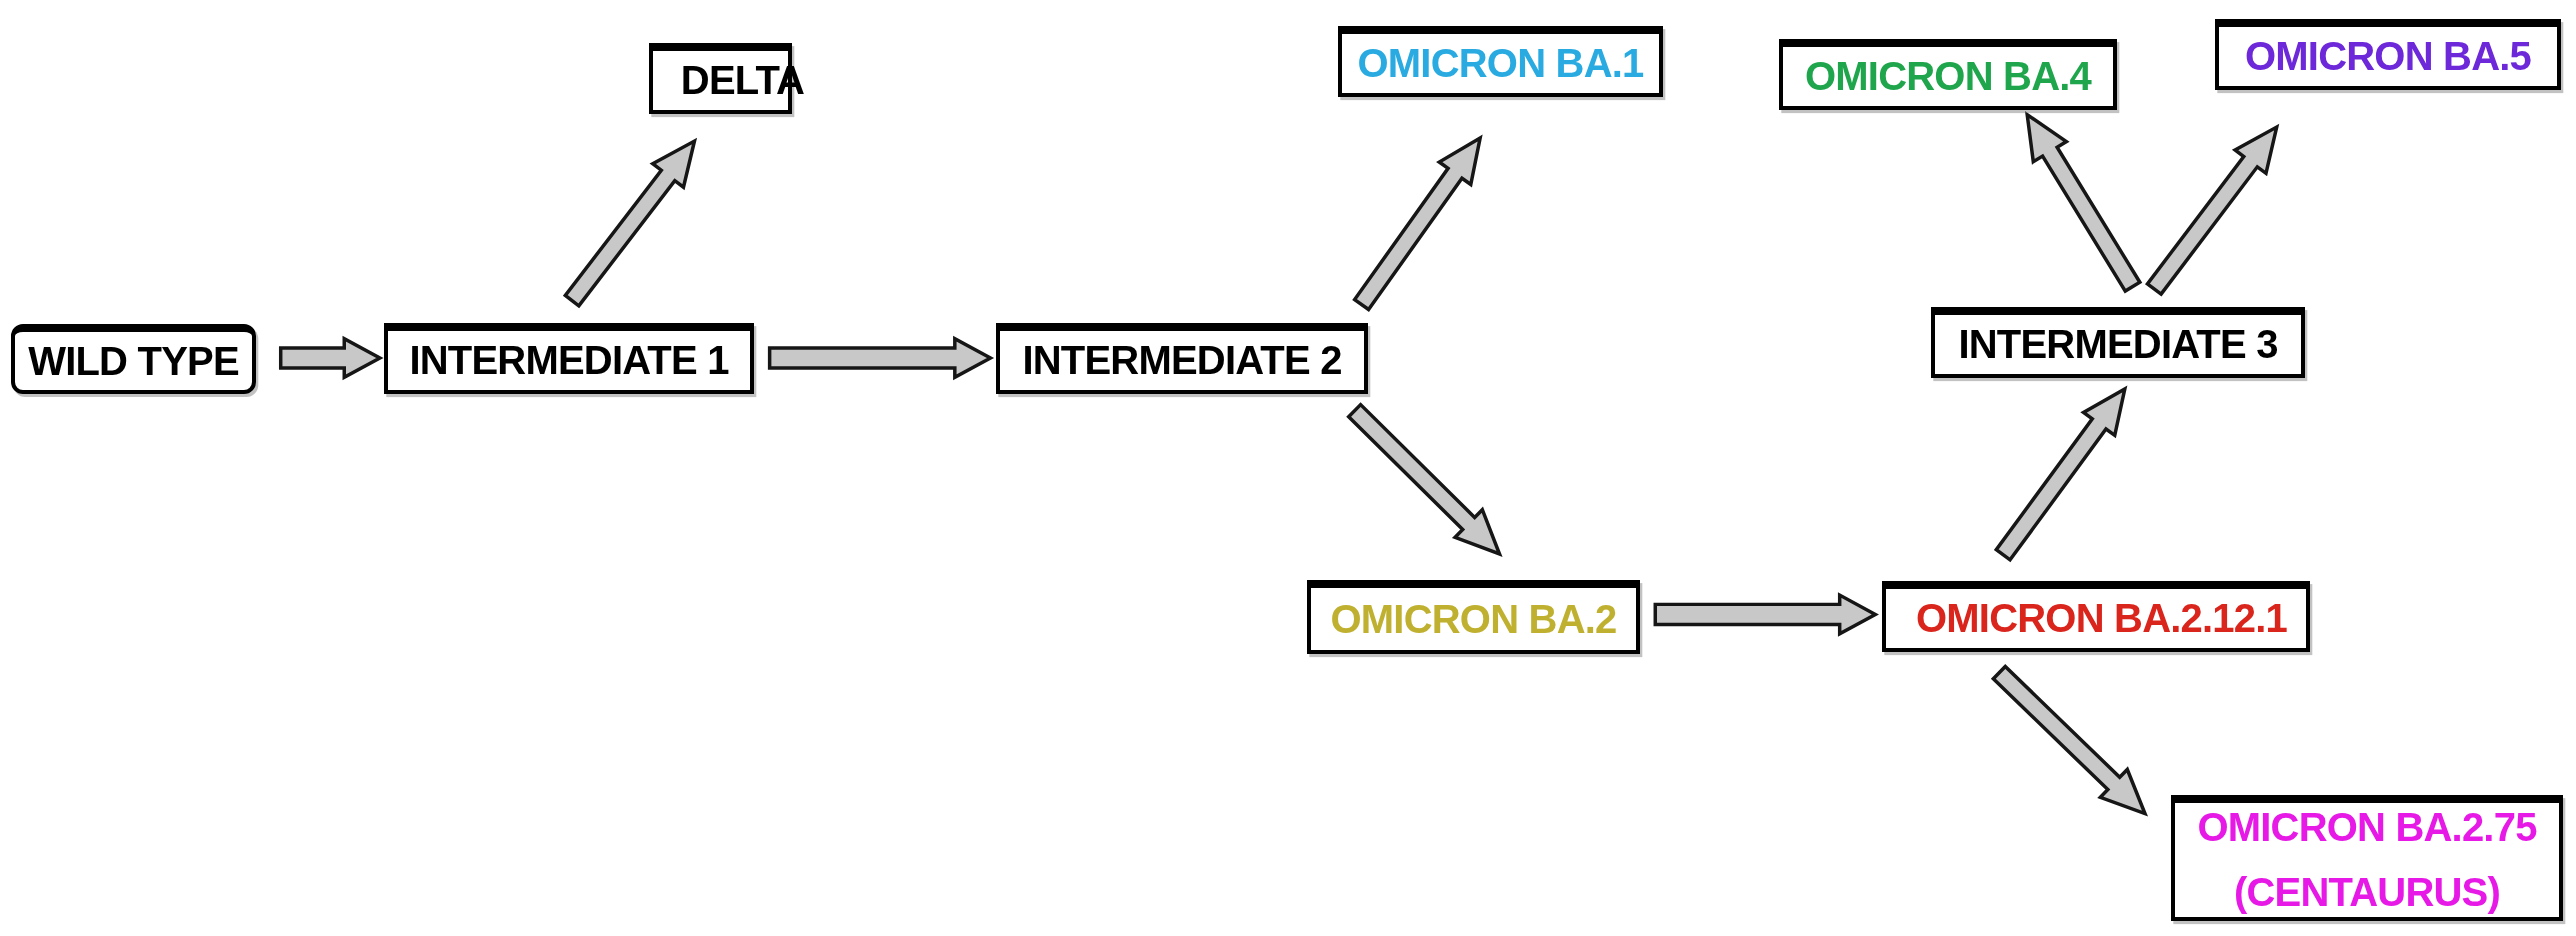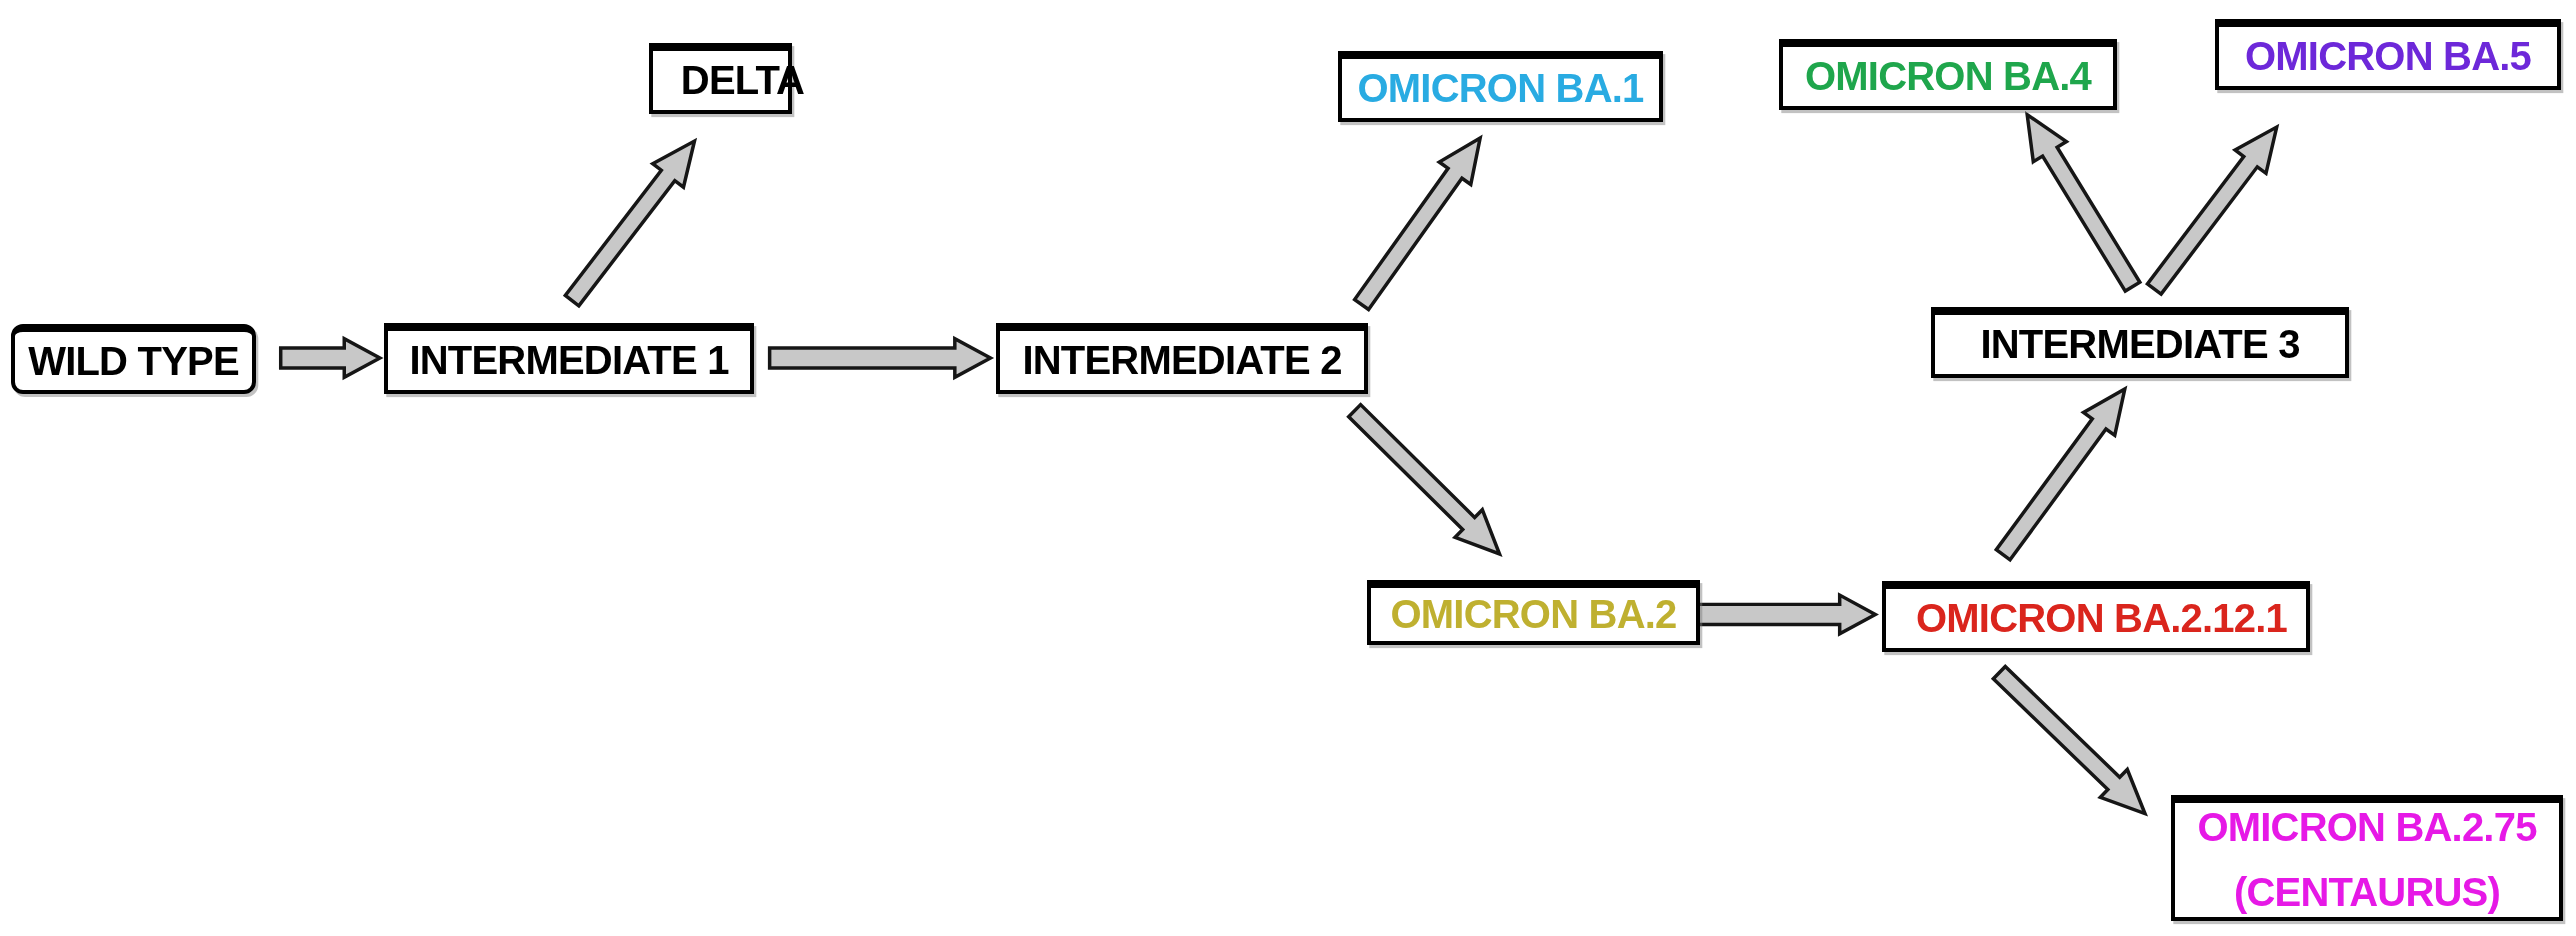--- a/index.html
+++ b/index.html
@@ -59,27 +59,27 @@
   </svg>
 
   <div class="node" style="left: 11px; top: 324px; width: 245px; height: 70px; color: rgb(0, 0, 0); border-radius: 12px;">WILD TYPE</div>
 
   <div class="node" style="left: 384px; top: 323px; width: 370px; height: 71px; color: rgb(0, 0, 0);">INTERMEDIATE 1</div>
 
   <div class="node" style="left: 649px; top: 43px; width: 143px; height: 71px; color: rgb(0, 0, 0); padding-left: 44px;">DELTA</div>
 
   <div class="node" style="left: 996px; top: 323px; width: 372px; height: 71px; color: rgb(0, 0, 0);">INTERMEDIATE 2</div>
 
-  <div class="node" style="left: 1338px; top: 51px; width: 325px; height: 71px; color: rgb(41, 171, 226);">OMICRON BA.1</div>
+  <div class="node" style="left: 1338px; top: 26px; width: 325px; height: 71px; color: rgb(41, 171, 226);">OMICRON BA.1</div>
 
-  <div class="node" style="left: 1367px; top: 580px; width: 333px; height: 65px; color: rgb(191, 176, 48);">OMICRON BA.2</div>
+  <div class="node" style="left: 1307px; top: 580px; width: 333px; height: 74px; color: rgb(191, 176, 48);">OMICRON BA.2</div>
 
   <div class="node" style="left: 1882px; top: 581px; width: 428px; height: 71px; color: rgb(218, 37, 29); padding-left: 11px;">OMICRON BA.2.12.1</div>
 
-  <div class="node" style="left: 1931px; top: 307px; width: 418px; height: 71px; color: rgb(0, 0, 0);">INTERMEDIATE 3</div>
+  <div class="node" style="left: 1931px; top: 307px; width: 374px; height: 71px; color: rgb(0, 0, 0);">INTERMEDIATE 3</div>
 
   <div class="node" style="left: 1779px; top: 18.6px; width: 338px; height: 71px; color: rgb(31, 166, 76); margin-top: 20px;">OMICRON BA.4</div>
 
   <div class="node" style="left: 2215px; top: 18.6px; width: 346px; height: 71px; color: #6d28d9;">OMICRON BA.5</div>
 
   <div class="node two-line" style="left: 2171px; top: 795px; width: 392px; height: 126px; color: rgb(230, 25, 230);">
     <span>OMICRON BA.2.75</span>
     <span>(CENTAURUS)</span>
   </div>
 

